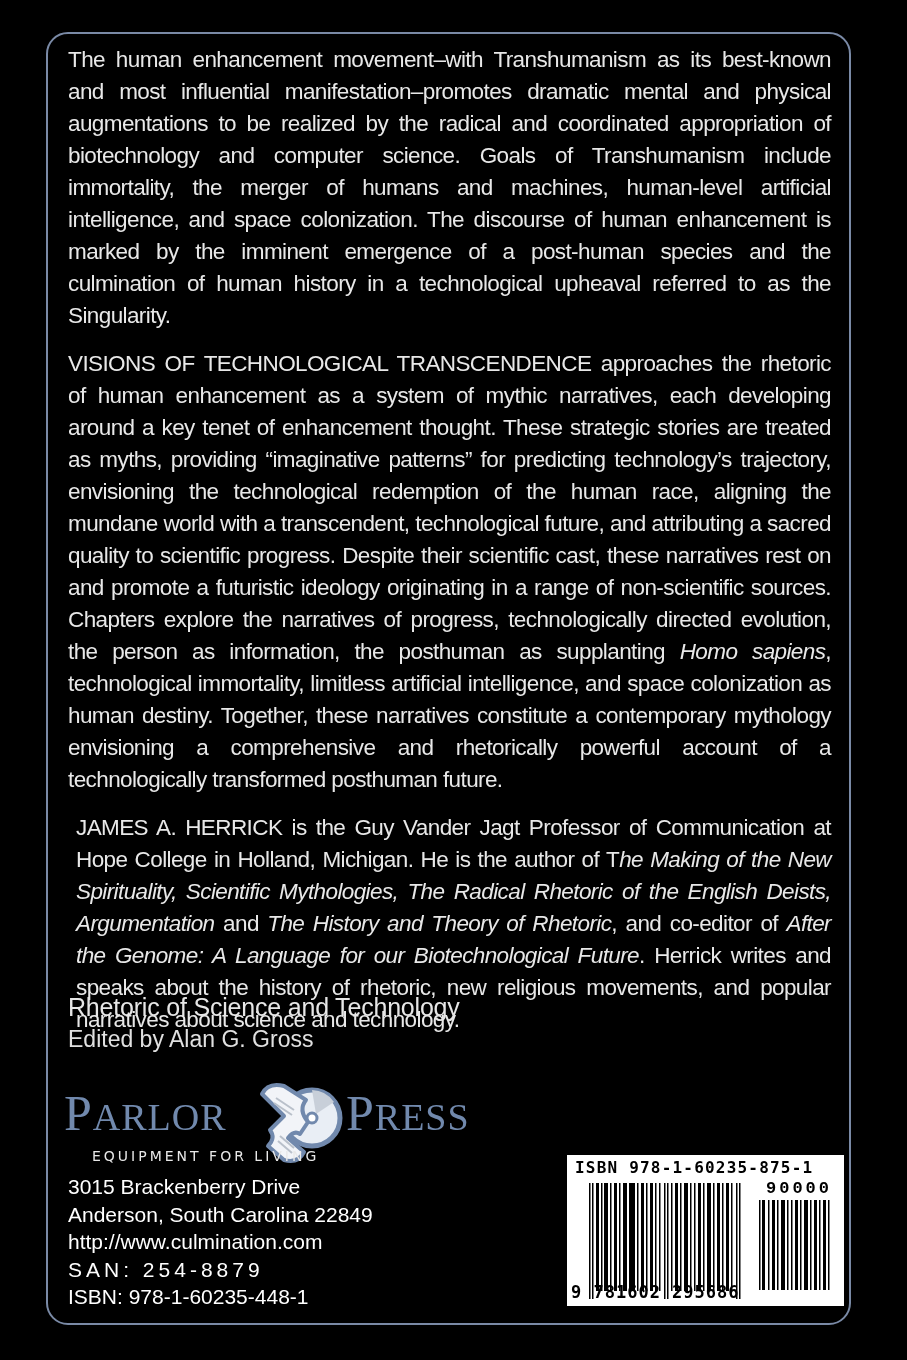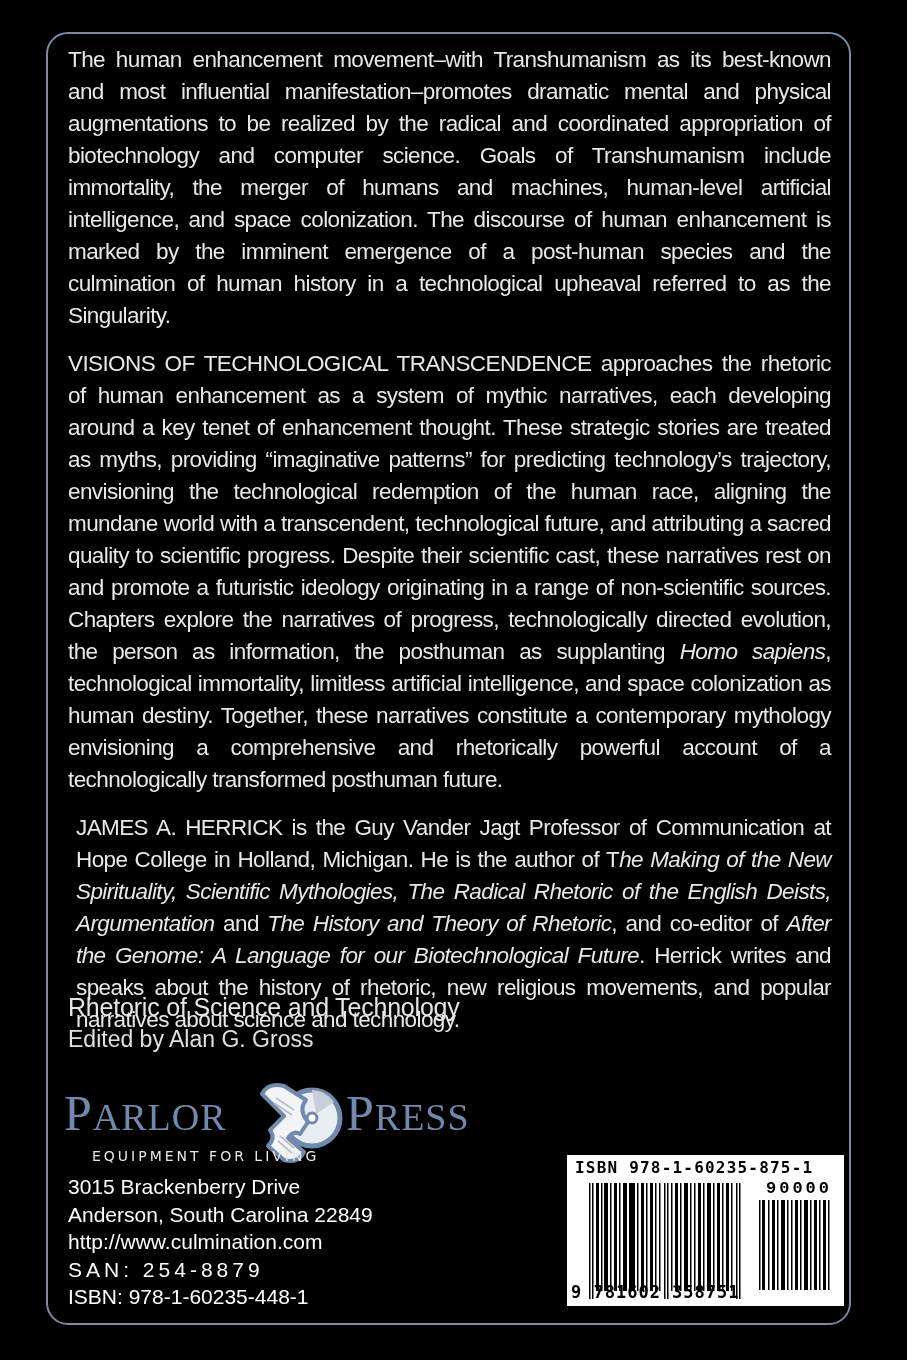--- a/index.html
+++ b/index.html
@@ -153,14 +153,14 @@
         <rect x="36" y="0" width="3" height="90"></rect>
       <rect x="41" y="0" width="1.5" height="90"></rect>
         <rect x="45" y="0" width="4" height="90"></rect>
         <rect x="51" y="0" width="1.5" height="90"></rect>
       <rect x="55" y="0" width="3" height="90"></rect>
         <rect x="60" y="0" width="1.5" height="90"></rect>
         <rect x="64" y="0" width="3" height="90"></rect>
       <rect x="69" y="0" width="1.5" height="90"></rect>
     </g>
   </svg>
-  <div class="digits">9 781602 358751</div>
+  <div class="digits">9 781602 295686</div>
 </div>
 
 </body></html>

